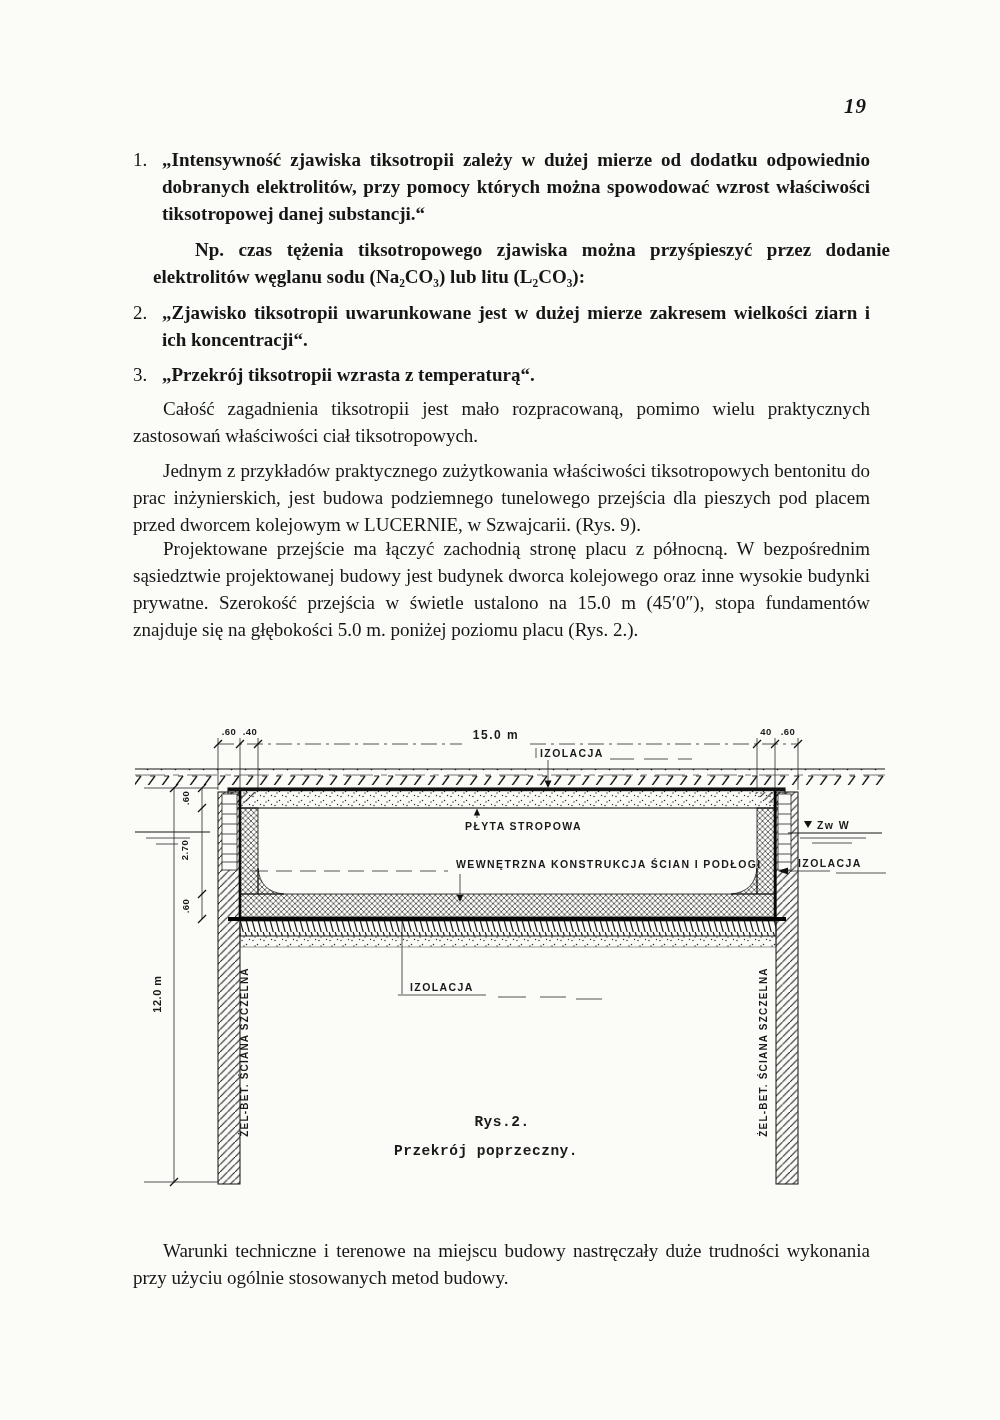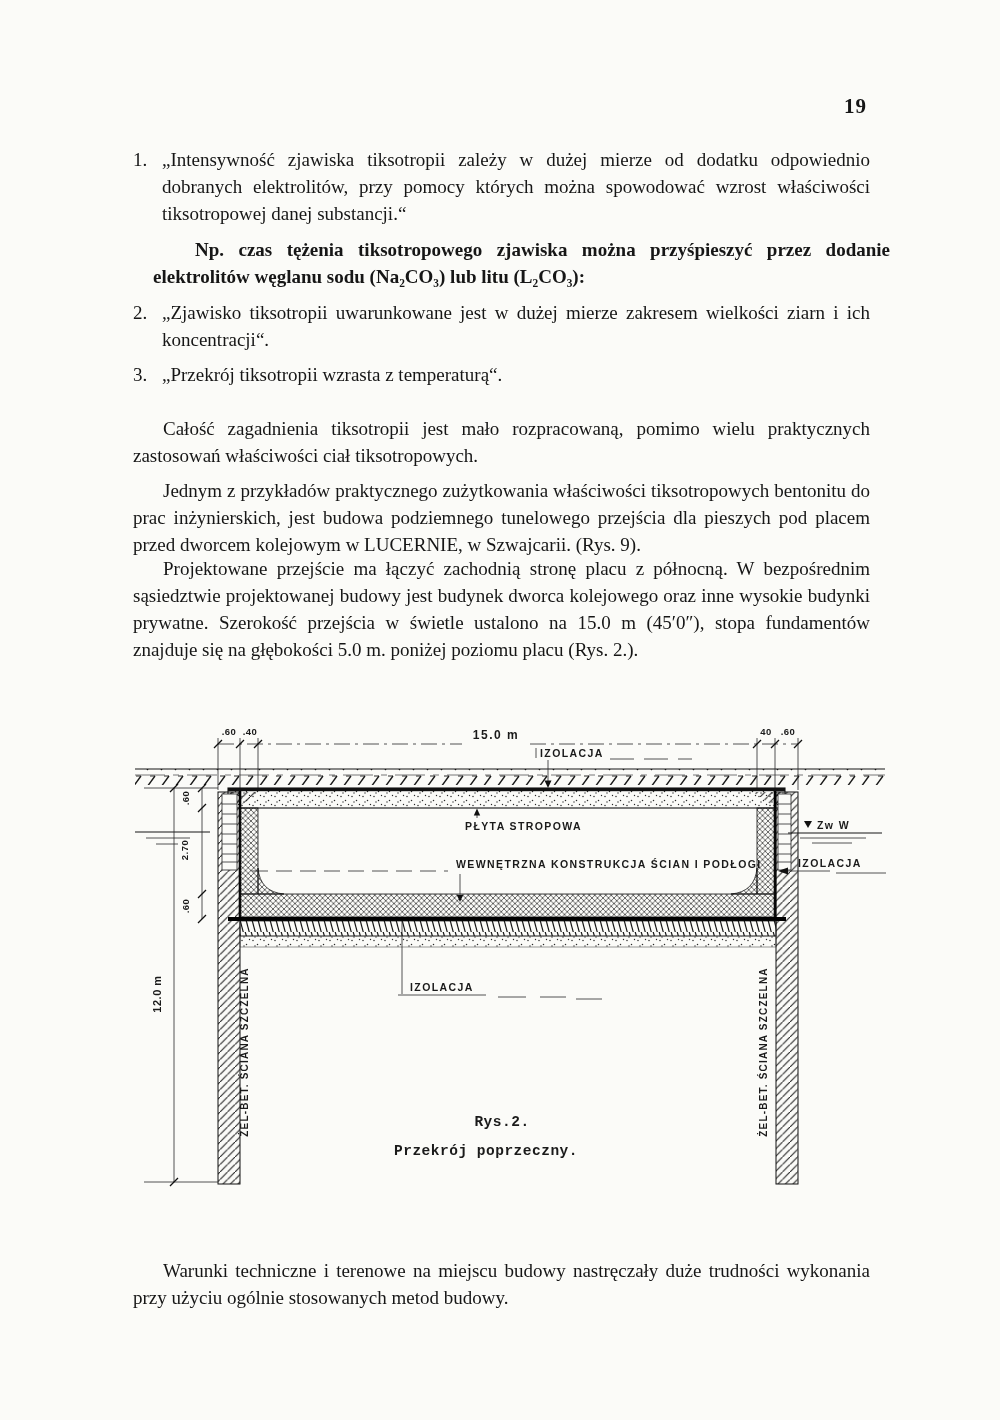--- a/index.html
+++ b/index.html
@@ -4,31 +4,31 @@
 <style>
   html,body { margin:0; padding:0; }
   body {
     width:1000px; height:1420px; position:relative;
     background:#fbfbf8; color:#161616;
     font-family:"Liberation Serif", serif;
     overflow:hidden;
   }
   .pagenum {
     position:absolute; left:844px; top:94px;
-    font-size:21px; font-weight:bold; letter-spacing:1px;
+    font-size:21px; font-weight:bold; letter-spacing:1px;font-style:italic;
   }
   .block {
     position:absolute; left:133px; width:737px;
     font-size:19px; line-height:27px; text-align:justify;
   }
   .li { display:flex; }
   .li .marker { flex:0 0 29px; }
-  .li .litext { flex:1; text-align:justify; }
+  .li .litext { flex:1; text-align:justify;font-weight:bold; }
   .p-np  { padding-left:20px; text-indent:42px;font-weight:bold; }
-  .p-ind { text-indent:30px;margin-top:20px; }
+  .p-ind { text-indent:30px; }
   .figure { position:absolute; left:130px; top:722px; width:760px; height:487px;text-decoration:underline; }
   svg text { fill:#1a1a1a; }
   .dlabel {
     font-family:"Liberation Sans", sans-serif; font-weight:bold;
     font-size:10.5px; letter-spacing:1.4px;
   }
   .ddim {
     font-family:"Liberation Sans", sans-serif; font-weight:bold;
     font-size:9.5px; letter-spacing:0.5px;
   }

